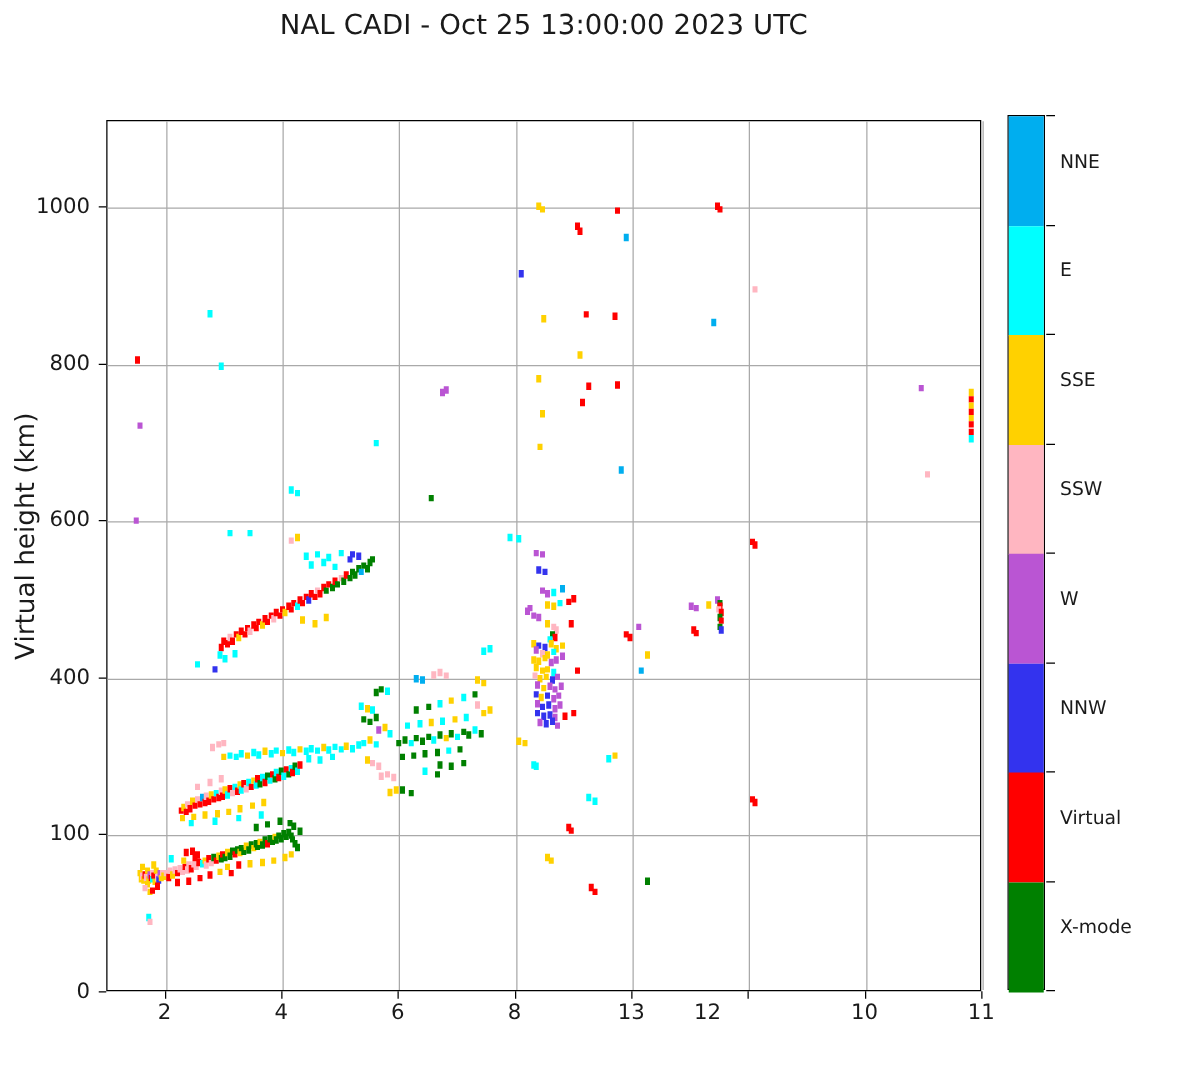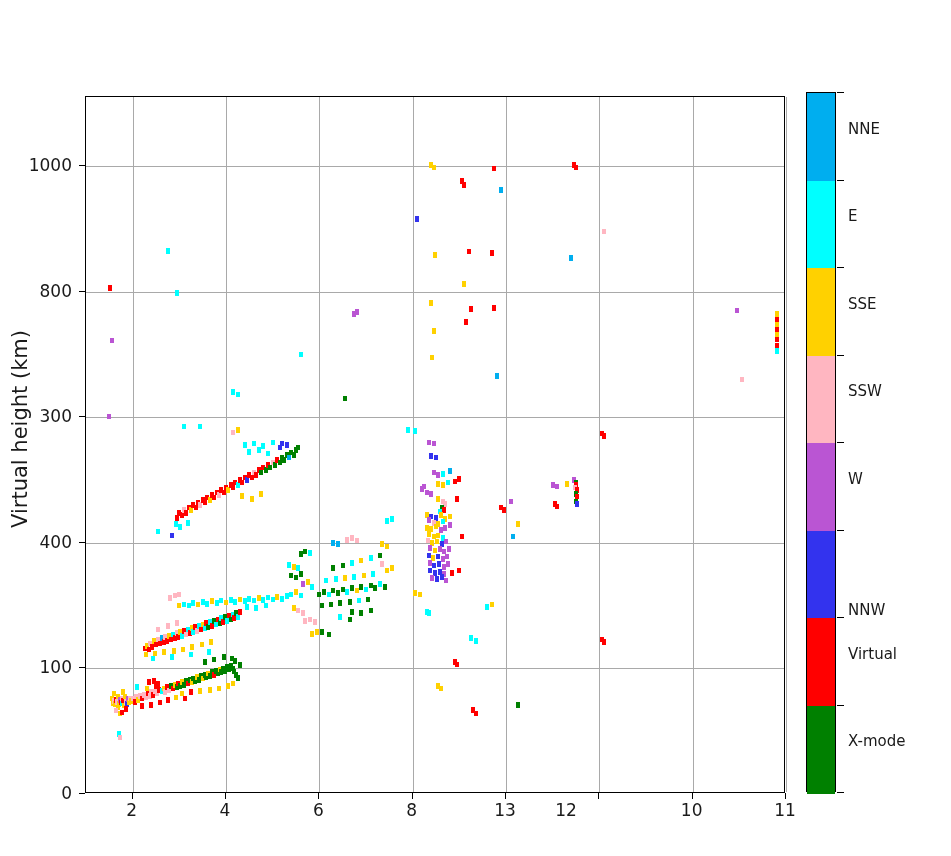--- a/index.html
+++ b/index.html
@@ -40,20 +40,21 @@
   .band{position:absolute;left:0;width:100%;}
   .cbtick{position:absolute;left:837px;width:7px;height:1.4px;background:#000;}
   .cblab{position:absolute;left:848px;font-size:15px;color:#1a1a1a;
          transform:translateY(-50%);white-space:nowrap;}
 </style>
 </head>
 <body>
 
 <div id="root">
 
+  <div class="title">NAL CADI - Oct 25 13:00:00 2023 UTC</div>
 
   <div id="plot">
     <div id="grid">
         <div class="gv" style="left: 46.7px;"></div>
         <div class="gv" style="left: 140px;"></div>
         <div class="gv" style="left: 233.3px;"></div>
         <div class="gv" style="left: 326.7px;"></div>
         <div class="gv" style="left: 420px;"></div>
         <div class="gv" style="left: 513.3px;"></div>
         <div class="gv" style="left: 606.7px;"></div>
@@ -606,21 +607,21 @@
       <div class="ticky" style="top: 667.4px;"></div>
       <div class="ticky" style="top: 541.8px;"></div>
       <div class="ticky" style="top: 416.2px;"></div>
       <div class="ticky" style="top: 290.7px;"></div>
       <div class="ticky" style="top: 165.1px;"></div>
     </div>
   <div id="ylabwrap">
       <div class="ylab" style="top: 793px;">0</div>
       <div class="ylab" style="top: 667.4px;">100</div>
       <div class="ylab" style="top: 541.8px;">400</div>
-      <div class="ylab" style="top: 416.2px;">300</div>
+      <div class="ylab" style="top: 416.2px;">600</div>
       <div class="ylab" style="top: 290.7px;">800</div>
       <div class="ylab" style="top: 165.1px;">1000</div>
     </div>
 
   <div class="ytitle">Virtual height (km)</div>
 
   <div id="cbar">
       <div class="band" style="top: 0px; height: 88px; background: rgb(0, 174, 239);"></div>
       <div class="band" style="top: 87.5px; height: 88px; background: rgb(0, 255, 255);"></div>
       <div class="band" style="top: 175px; height: 88px; background: rgb(255, 209, 0);"></div>
@@ -635,21 +636,21 @@
       <div class="cblab" style="top: 128.8px;">NNE</div>
       <div class="cbtick" style="top: 179.5px;"></div>
       <div class="cblab" style="top: 216.3px;">E</div>
       <div class="cbtick" style="top: 267px;"></div>
       <div class="cblab" style="top: 303.8px;">SSE</div>
       <div class="cbtick" style="top: 354.5px;"></div>
       <div class="cblab" style="top: 391.3px;">SSW</div>
       <div class="cbtick" style="top: 442px;"></div>
       <div class="cblab" style="top: 478.8px;">W</div>
       <div class="cbtick" style="top: 529.5px;"></div>
-      <div class="cblab" style="top: 566.3px; margin-top: 44px;">NNW</div>
+      <div class="cblab" style="top: 566.3px;">NNW</div>
       <div class="cbtick" style="top: 617px;"></div>
       <div class="cblab" style="top: 653.8px;">Virtual</div>
       <div class="cbtick" style="top: 704.5px;"></div>
       <div class="cblab" style="top: 741.3px;">X-mode</div>
       <div class="cbtick" style="top: 792px;"></div>
     </div>
 
 </div>
 
 </body></html>

